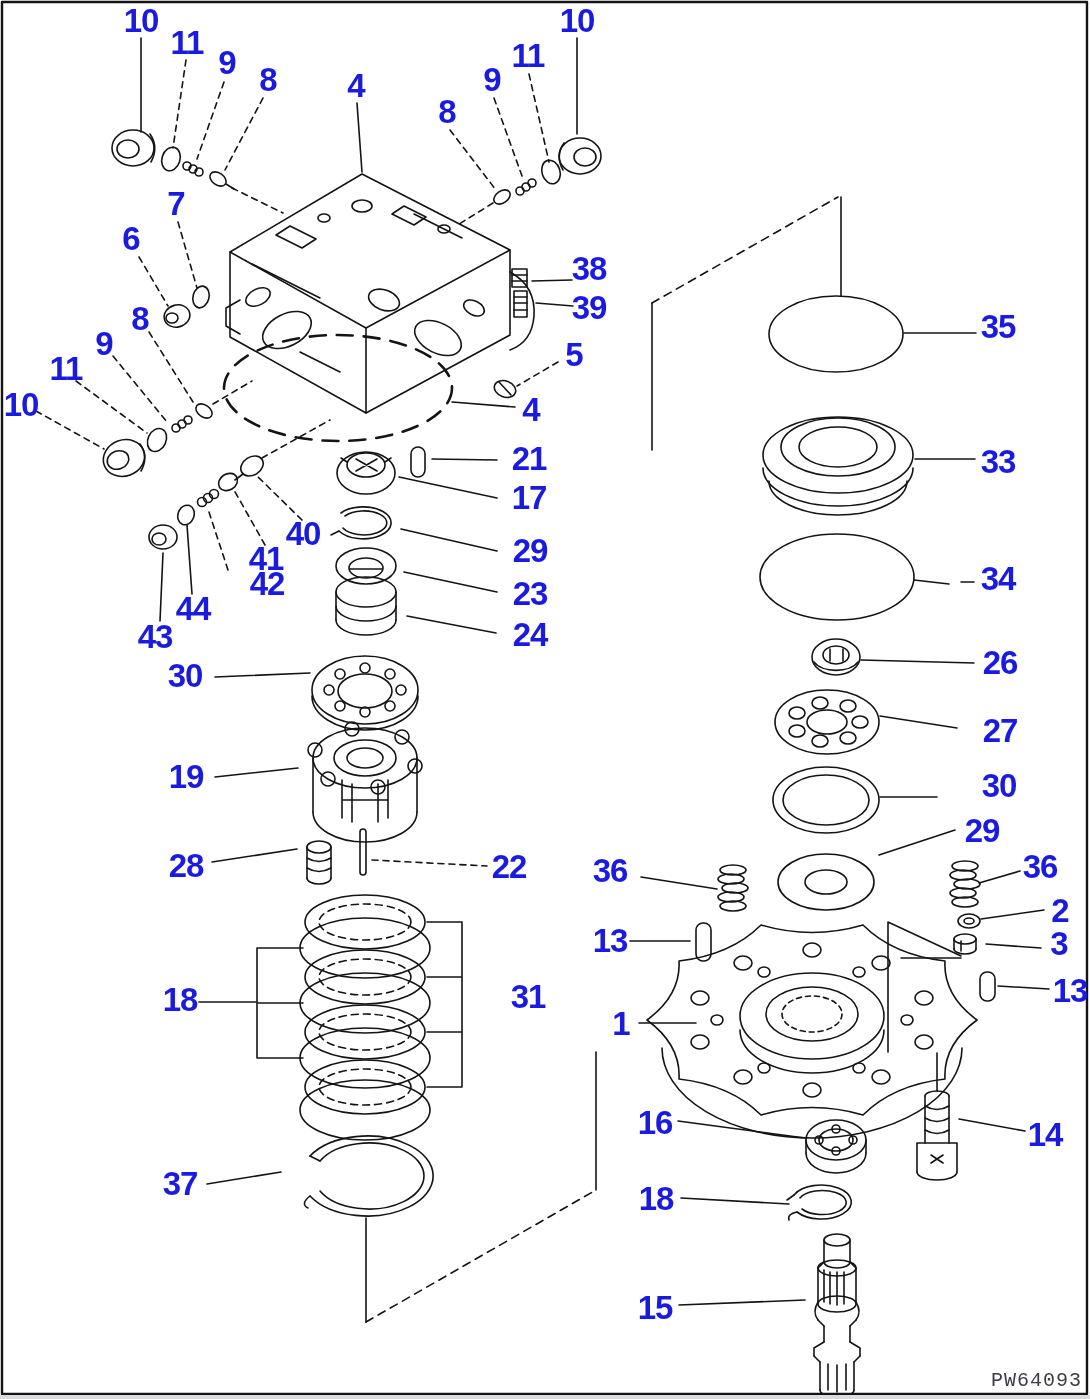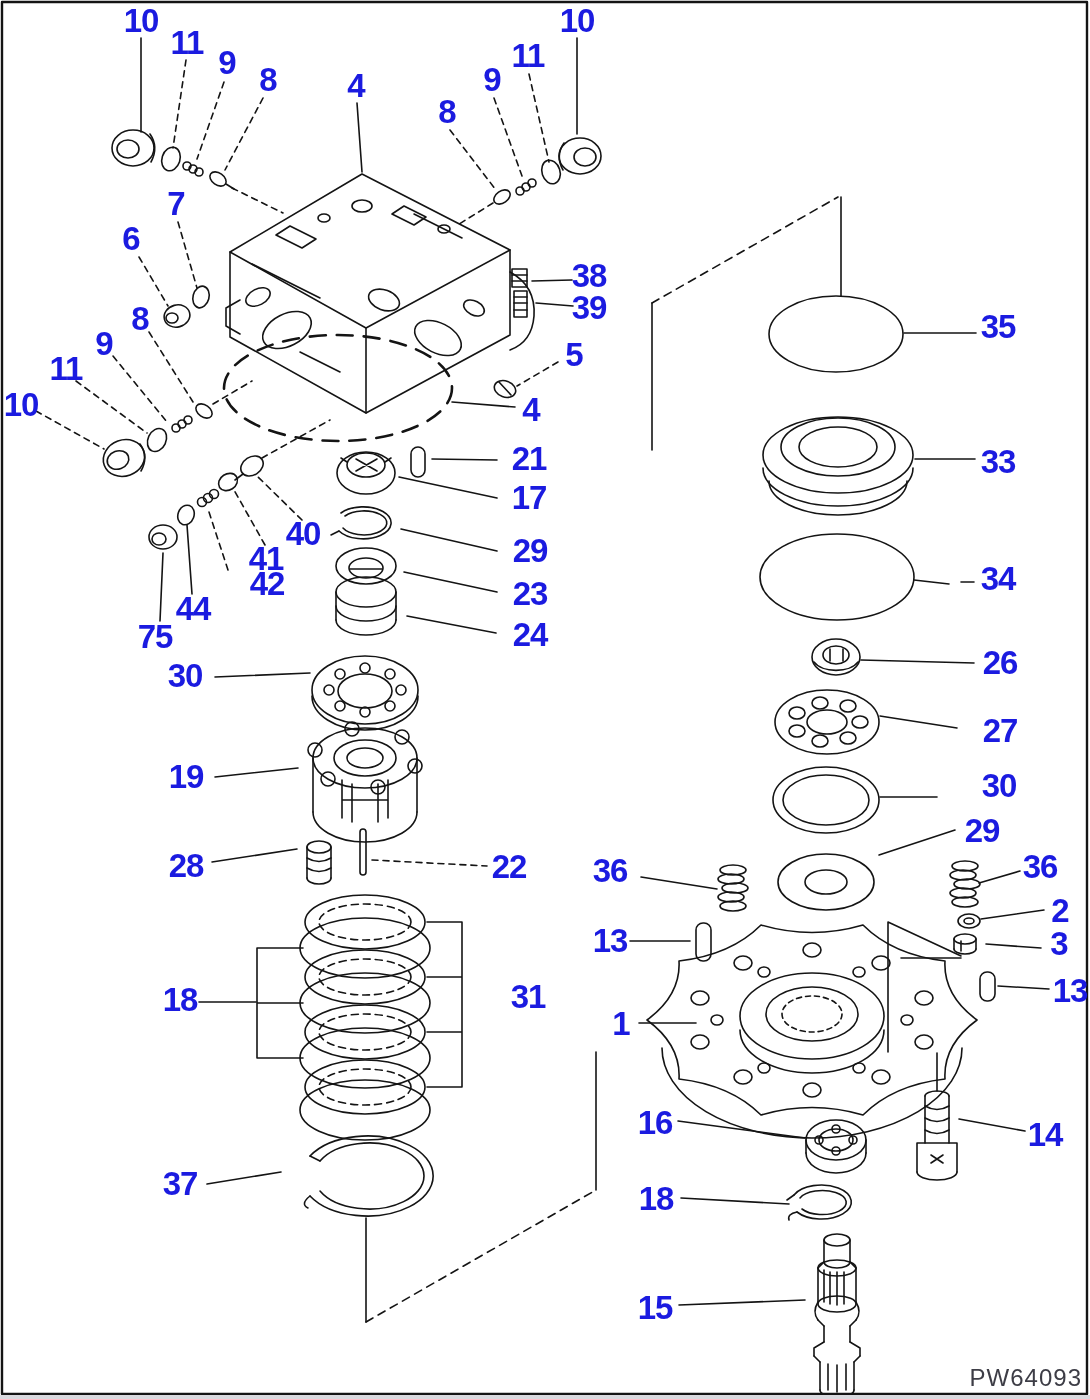--- a/index.html
+++ b/index.html
@@ -4,22 +4,22 @@
 <style>
   html,body{margin:0;padding:0;background:#ffffff;}
   body{width:1090px;height:1399px;position:relative;overflow:hidden;
        font-family:"Liberation Sans",sans-serif;}
   #diagram{position:absolute;inset:0;}
   #art-svg{position:absolute;left:0;top:0;}
   .callout{position:absolute;transform:translate(-50%,-50%);
            font-weight:700;font-size:33px;line-height:1;letter-spacing:-1px;
            color:var(--label-color,#1b1be0);white-space:nowrap;user-select:none;}
   #watermark{position:absolute;right:8px;bottom:7px;
-             font-family:Liberation Sans, sans-serif;
-             font-size:24px;letter-spacing:1px;color:#3d3d46;margin-left:9px;}
+             font-family:Liberation Mono, monospace;
+             font-size:20px;letter-spacing:1px;color:#3d3d46;margin-left:9px;}
   #bottom-strip{position:absolute;left:0;right:0;bottom:0;height:4px;background:#d9d9de;}
 </style>
 </head>
 <body style="background: rgb(255, 255, 255);">
 
 <div id="diagram">
 
 <svg id="art-svg" width="1090" height="1399" viewBox="0 0 1090 1399">
   <g id="art" fill="none" stroke="#141414" stroke-width="1.6" stroke-linecap="round" stroke-linejoin="round">
 
@@ -455,34 +455,34 @@
       <div class="callout" style="left: 447px; top: 111px;">8</div>
       <div class="callout" style="left: 492px; top: 79px;">9</div>
       <div class="callout" style="left: 528px; top: 55px;">11</div>
       <div class="callout" style="left: 577px; top: 20px;">10</div>
       <div class="callout" style="left: 176px; top: 203px;">7</div>
       <div class="callout" style="left: 131px; top: 238px;">6</div>
       <div class="callout" style="left: 140px; top: 318px;">8</div>
       <div class="callout" style="left: 104px; top: 343px;">9</div>
       <div class="callout" style="left: 66px; top: 368px;">11</div>
       <div class="callout" style="left: 21px; top: 404px;">10</div>
-      <div class="callout" style="left: 589px; top: 275px;">38</div>
+      <div class="callout" style="left: 589px; top: 268px;">38</div>
       <div class="callout" style="left: 589px; top: 307px;">39</div>
       <div class="callout" style="left: 574px; top: 354px;">5</div>
       <div class="callout" style="left: 531px; top: 409px;">4</div>
       <div class="callout" style="left: 529px; top: 458px;">21</div>
       <div class="callout" style="left: 529px; top: 497px;">17</div>
       <div class="callout" style="left: 530px; top: 550px;">29</div>
       <div class="callout" style="left: 530px; top: 593px;">23</div>
       <div class="callout" style="left: 530px; top: 634px;">24</div>
       <div class="callout" style="left: 303px; top: 533px;">40</div>
       <div class="callout" style="left: 266px; top: 558px;">41</div>
       <div class="callout" style="left: 239px; top: 583px; margin-left: 28px;">42</div>
       <div class="callout" style="left: 193px; top: 608px;">44</div>
-      <div class="callout" style="left: 155px; top: 636px;">75</div>
+      <div class="callout" style="left: 155px; top: 636px;">43</div>
       <div class="callout" style="left: 185px; top: 675px;">30</div>
       <div class="callout" style="left: 186px; top: 776px;">19</div>
       <div class="callout" style="left: 186px; top: 865px;">28</div>
       <div class="callout" style="left: 509px; top: 866px;">22</div>
       <div class="callout" style="left: 180px; top: 999px;">18</div>
       <div class="callout" style="left: 528px; top: 996px;">31</div>
       <div class="callout" style="left: 180px; top: 1183px;">37</div>
       <div class="callout" style="left: 998px; top: 326px;">35</div>
       <div class="callout" style="left: 998px; top: 461px;">33</div>
       <div class="callout" style="left: 998px; top: 578px;">34</div>

